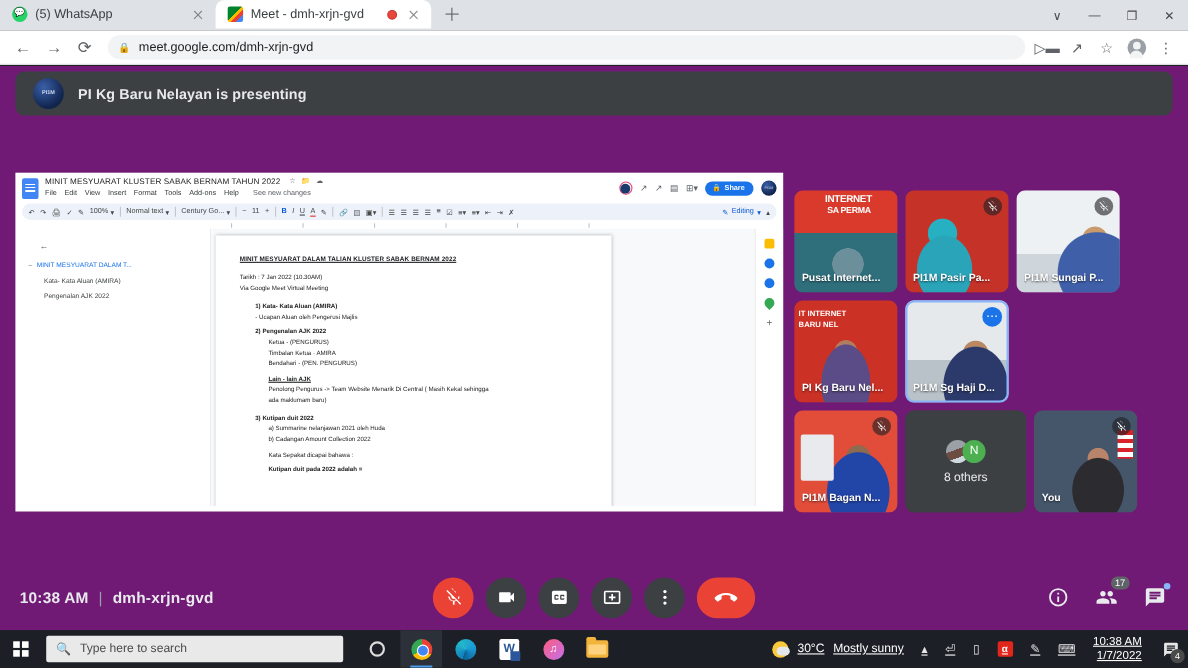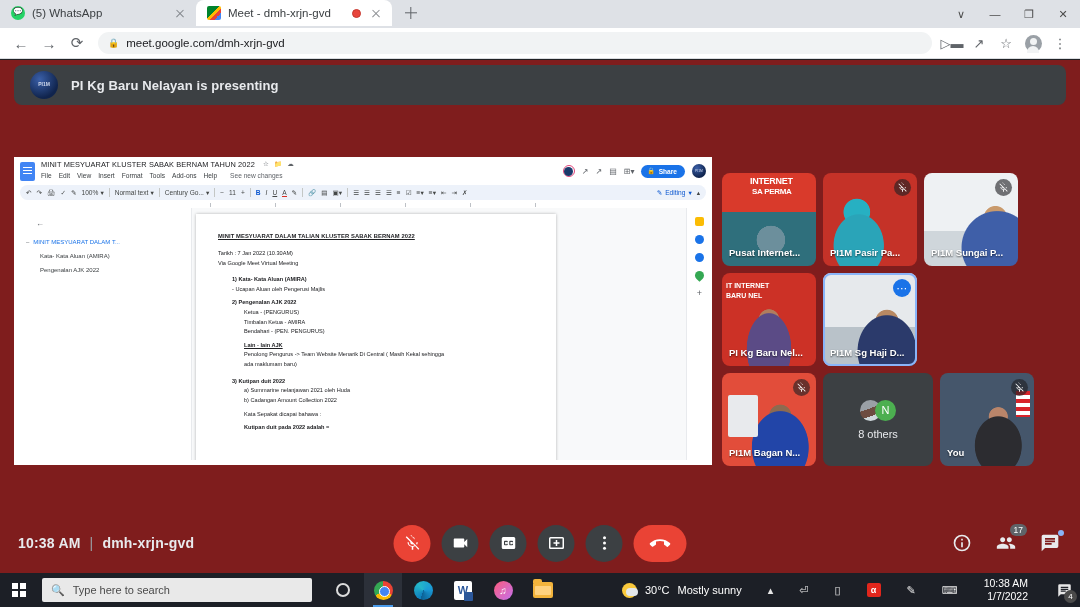--- a/index.html
+++ b/index.html
@@ -67,21 +67,21 @@
             color: #5f6368; font-size: 13px; }
   .avatar-ico {
     width: 17px; height: 17px; border-radius: 50%; background: #9aa0a6; position: relative;
   }
   .avatar-ico::before { content:""; position:absolute; left:5px; top:3px; width:7px; height:7px; border-radius:50%; background:#f1f3f4; }
   .avatar-ico::after { content:""; position:absolute; left:2.5px; top:11px; width:12px; height:7px; border-radius:6px 6px 0 0; background:#f1f3f4; }
 
   
   .meet-page {
     position: absolute; top: 60px; left: 0; width: 1080px; height: 513px;
-    background: #7f1d1d;
+    background: #701a75;
   }
   .present-banner {
     position: absolute; left: 14px; top: 5px; width: 1052px; height: 40px;
     background: #3c4043; border-radius: 8px; display: flex; align-items: center;
     padding: 0 16px; gap: 13px;
   }
   .pb-avatar {
     width: 28px; height: 28px; border-radius: 50%;
     background: radial-gradient(circle at 35% 30%, #3a5fa8, #10244d 70%);
     display:flex; align-items:center; justify-content:center;
@@ -287,21 +287,21 @@
   .ico-word { width: 18px; height: 19px; background: #fff; border-radius: 2px; position: relative;
      display:flex; align-items:center; justify-content:center; }
   .ico-word::before { content:"W"; color:#2b579a; font-weight:700; font-size:11px; }
   .ico-word::after { content:""; position:absolute; right:-1px; bottom:-1px; width:9px; height:9px; background:#2b579a; border-radius:1px;}
   .ico-itunes { width: 19px; height: 19px; border-radius: 50%;
      background: linear-gradient(135deg,#fc5c7d,#c471ed); display:flex; align-items:center; justify-content:center;
      color:#fff; font-size:10px;}
   .ico-folder { width: 20px; height: 16px; background: #f3b43c; border-radius: 2px; position: relative; }
   .ico-folder::before { content:""; position:absolute; left:0; top:-3px; width:9px; height:4px; background:#f3b43c; border-radius:2px 2px 0 0;}
   .ico-folder::after { content:""; position:absolute; left:2px; top:4px; width:16px; height:9px; background:#ffd27f; border-radius:1px;}
-  .tray { position: absolute; right: 0; display: flex; align-items: center; gap: 26px; height: 34px; padding-right: 6px; color: #fff; }
+  .tray { position: absolute; right: 0; display: flex; align-items: center; gap: 16px; height: 34px; padding-right: 6px; color: #fff; text-decoration: underline; }
   .weather { display: flex; align-items: center; gap: 8px; font-size: 11px; color: #fff; }
   .sun { width: 15px; height: 15px; border-radius: 50%; background: #f9c93c; position: relative; }
   .sun::after { content:""; position:absolute; left:4px; top:5px; width:12px; height:8px; background:#e3e7ea; border-radius:6px;}
   .tray-ico { font-size: 11px; color: #e6e6e6; }
   .ico-avira { width: 14px; height: 14px; background: #e1261c; border-radius: 2px; color:#fff;
     display:flex;align-items:center;justify-content:center;font-size:9px;font-weight:700;}
   .clock { font-size: 10.5px; line-height: 1.25; text-align: right; color: #fff; }
   .notif { width: 20px; height: 20px; position: relative; display:flex; align-items:center; justify-content:center;}
   .notif svg { width: 15px; height: 15px; fill: #e6e6e6; }
   .notif .n-badge { position: absolute; right: -3px; bottom: -3px; width: 13px; height: 13px; border-radius: 50%;

